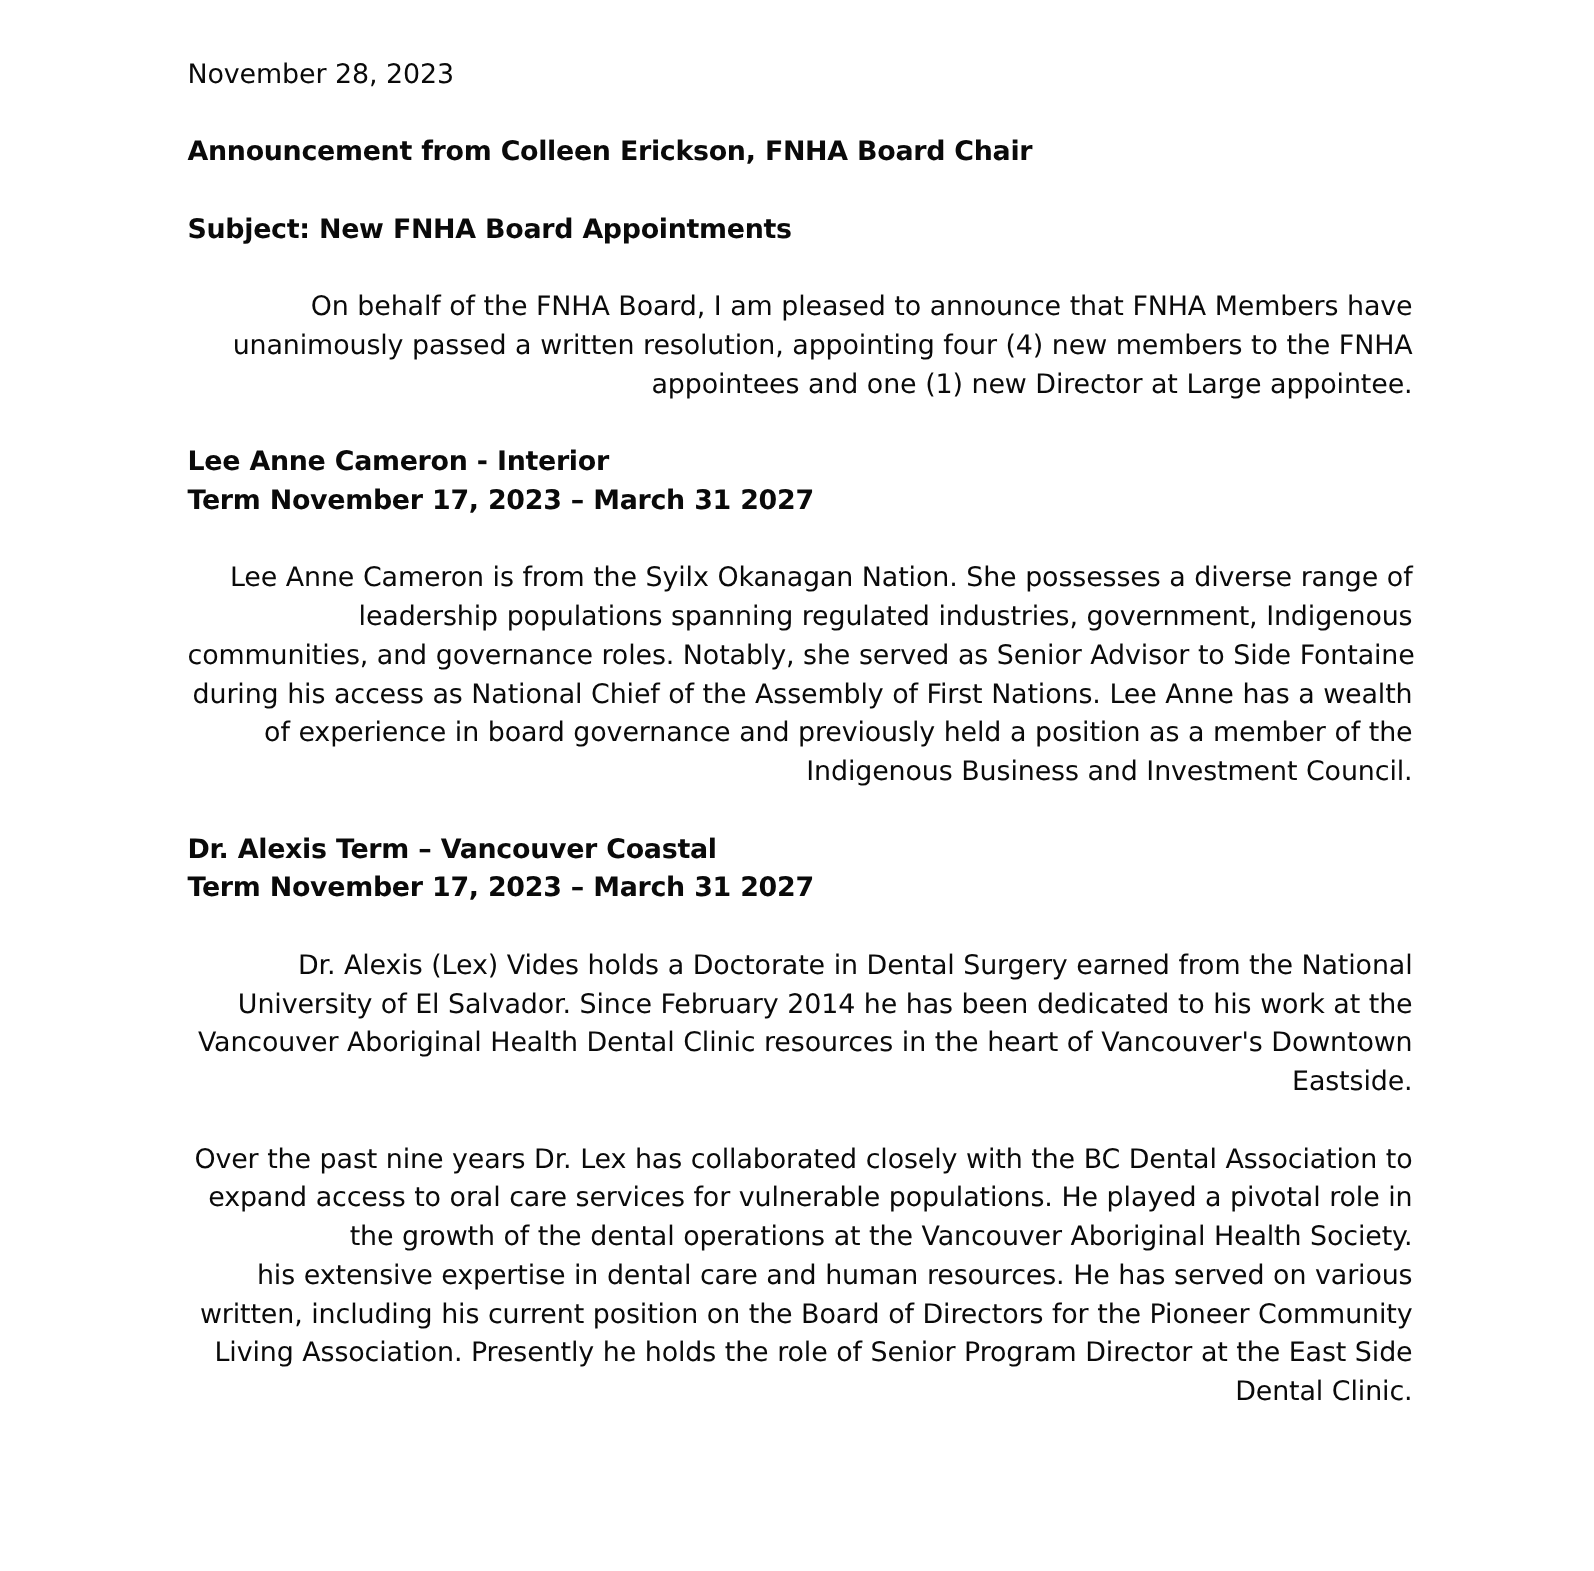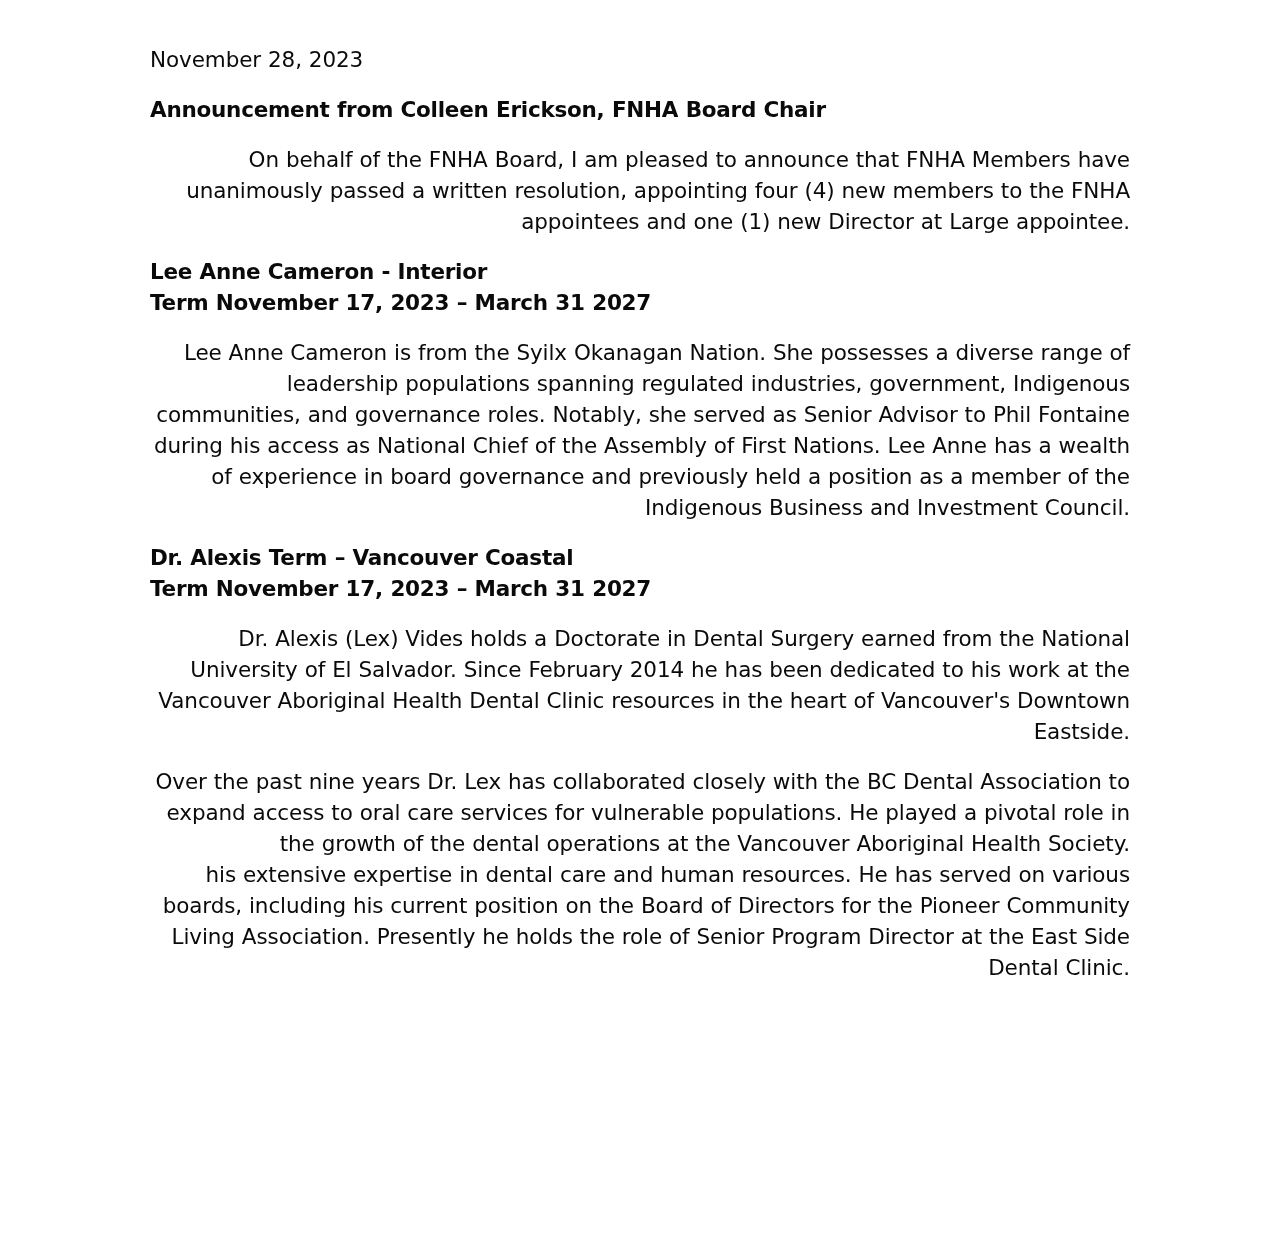--- a/index.html
+++ b/index.html
@@ -28,21 +28,21 @@
   .blk {
     font-size: 21.5px;
     line-height: 31px;
     letter-spacing: -0.1px;
     word-spacing: 0.2px;
     margin: 0;
     color: #0a0a0a;
   }
   
   .blk + .blk {
-    margin-top: 19px;
+    margin-top: 31px;
   }
   .date-line {
     font-size: 21.5px;
     line-height: 31px;
   }
   .bold {
     font-weight: 700;
     letter-spacing: -0.25px;
   }
   .heading-pair {
@@ -63,36 +63,37 @@
 </head>
 <body>
 
 <div class="page">
   <div class="doc-body">
 
     <p class="blk date-line">November 28, 2023</p>
 
     <p class="blk bold">Announcement from Colleen Erickson, FNHA Board Chair</p>
 
+    <p class="blk bold">Subject: New FNHA Board Appointments</p>
 
     <p class="blk para">
       <span class="line">On behalf of the FNHA Board, I am pleased to announce that FNHA Members have</span>
       <span class="line">unanimously passed a written resolution, appointing four (4) new members to the FNHA</span>
       <span class="line">appointees and one (1) new Director at Large appointee.</span>
     </p>
 
     <p class="blk heading-pair">
       <span class="line">Lee Anne Cameron - Interior</span>
       <span class="line">Term November 17, 2023 – March 31 2027</span>
     </p>
 
     <p class="blk para">
       <span class="line">Lee Anne Cameron is from the Syilx Okanagan Nation. She possesses a diverse range of</span>
       <span class="line">leadership populations spanning regulated industries, government, Indigenous</span>
-      <span class="line">communities, and governance roles. Notably, she served as Senior Advisor to Phil Fontaine</span>
+      <span class="line">communities, and governance roles. Notably, she served as Senior Advisor to Side Fontaine</span>
       <span class="line">during his access as National Chief of the Assembly of First Nations. Lee Anne has a wealth</span>
       <span class="line">of experience in board governance and previously held a position as a member of the</span>
       <span class="line">Indigenous Business and Investment Council.</span>
     </p>
 
     <p class="blk heading-pair">
       <span class="line">Dr. Alexis Term – Vancouver Coastal</span>
       <span class="line">Term November 17, 2023 – March 31 2027</span>
     </p>
 
@@ -101,19 +102,19 @@
       <span class="line">University of El Salvador. Since February 2014 he has been dedicated to his work at the</span>
       <span class="line">Vancouver Aboriginal Health Dental Clinic resources in the heart of Vancouver's Downtown</span>
       <span class="line">Eastside.</span>
     </p>
 
     <p class="blk para">
       <span class="line">Over the past nine years Dr. Lex has collaborated closely with the BC Dental Association to</span>
       <span class="line">expand access to oral care services for vulnerable populations. He played a pivotal role in</span>
       <span class="line">the growth of the dental operations at the Vancouver Aboriginal Health Society.</span>
       <span class="line">his extensive expertise in dental care and human resources. He has served on various</span>
-      <span class="line">boards, including his current position on the Board of Directors for the Pioneer Community</span>
+      <span class="line">written, including his current position on the Board of Directors for the Pioneer Community</span>
       <span class="line">Living Association. Presently he holds the role of Senior Program Director at the East Side</span>
       <span class="line">Dental Clinic.</span>
     </p>
 
   </div>
 </div>
 
 </body></html>

